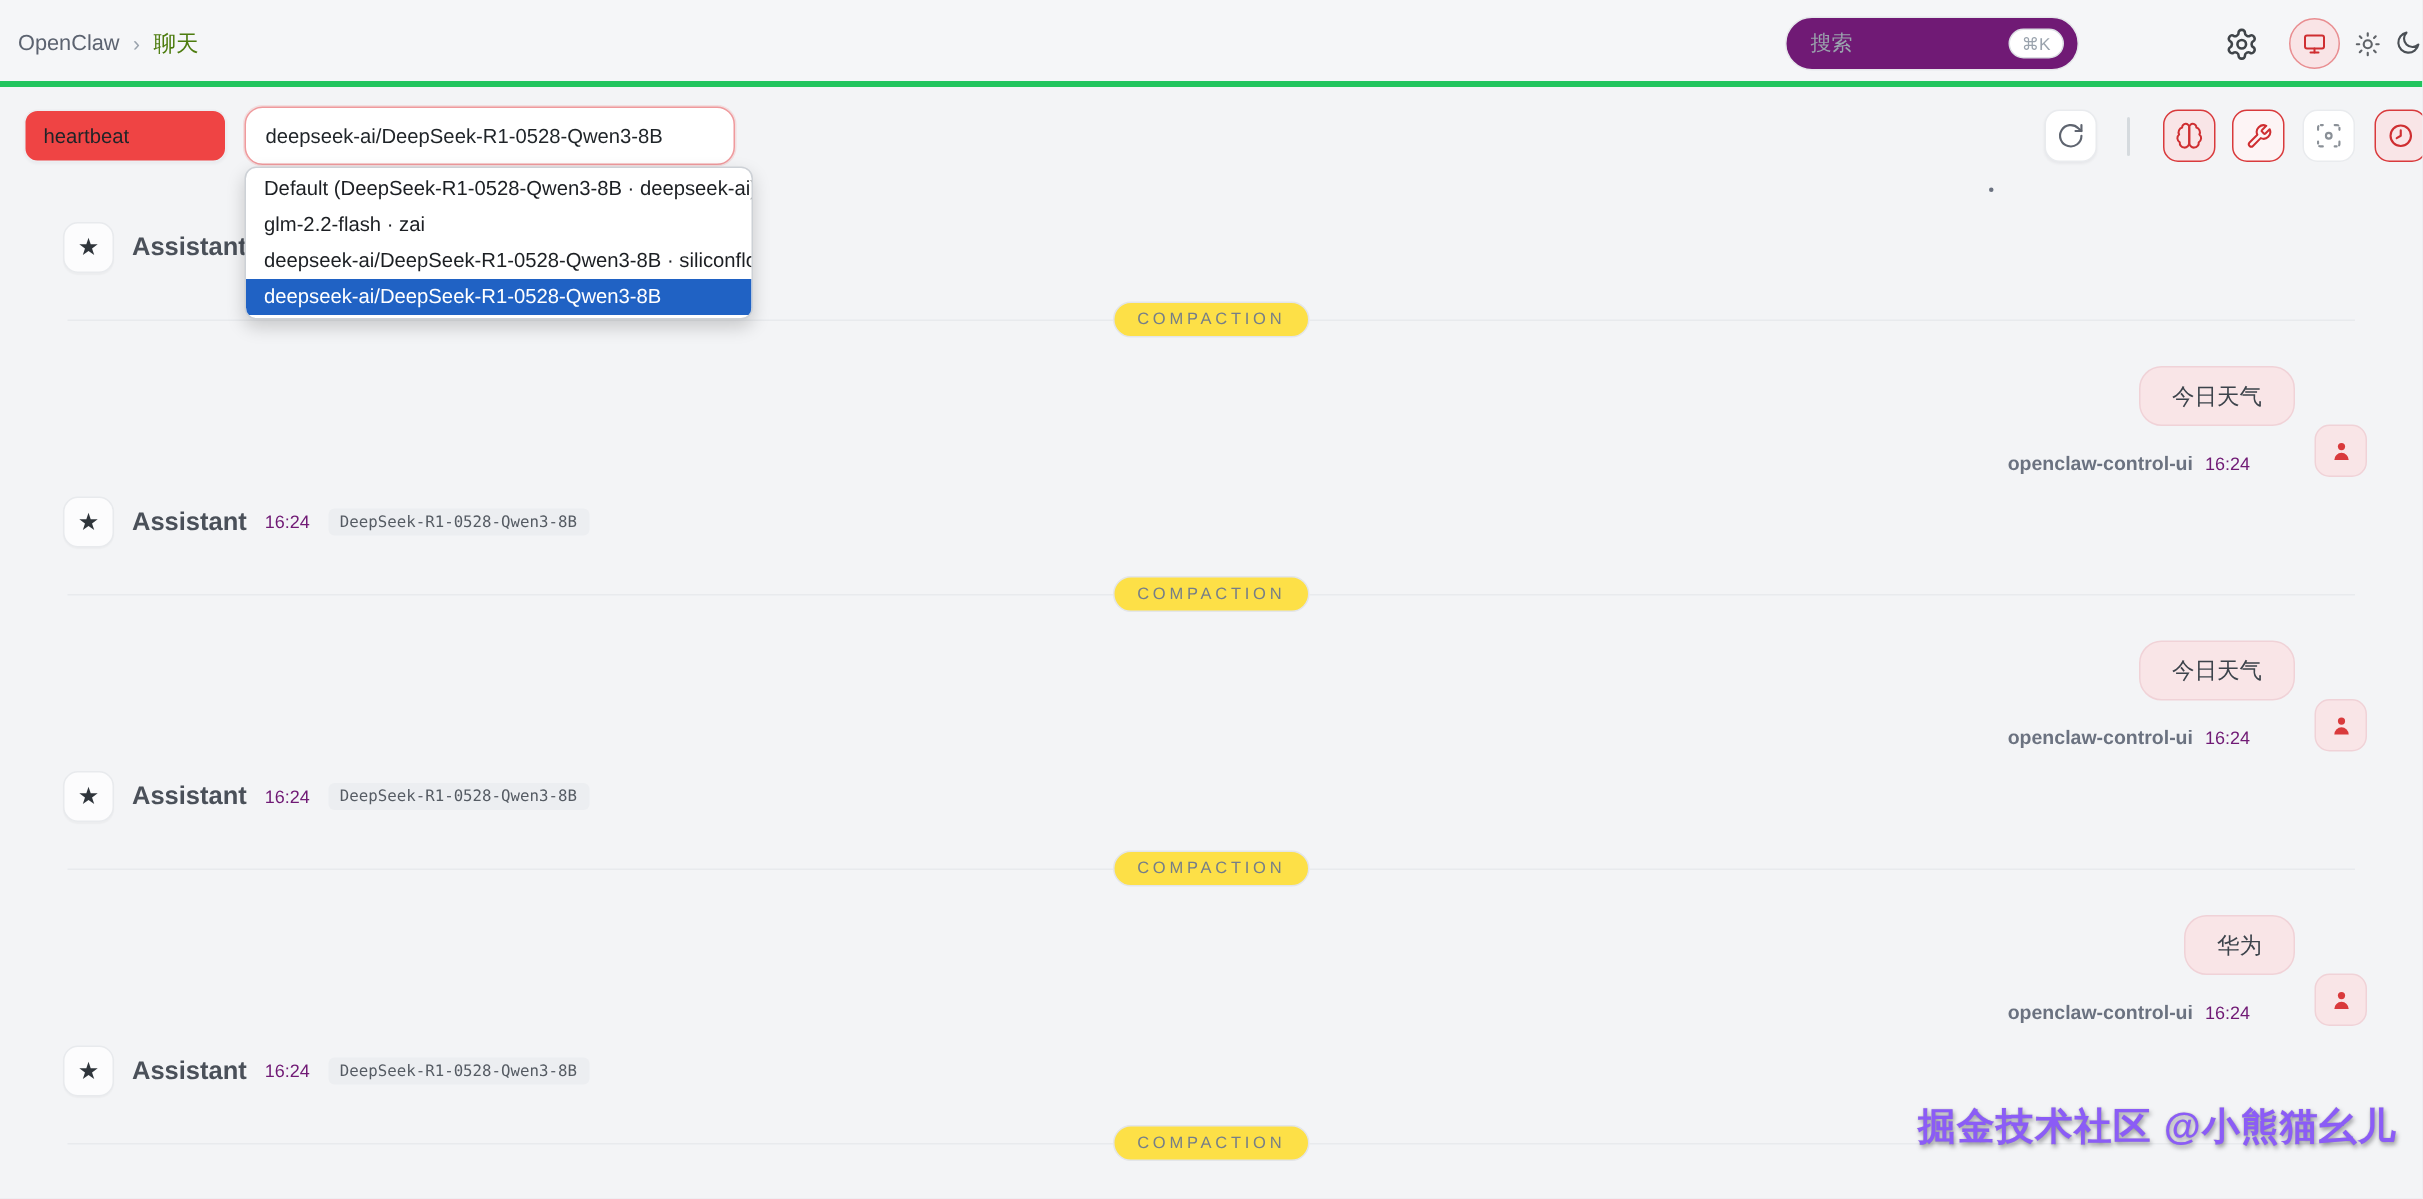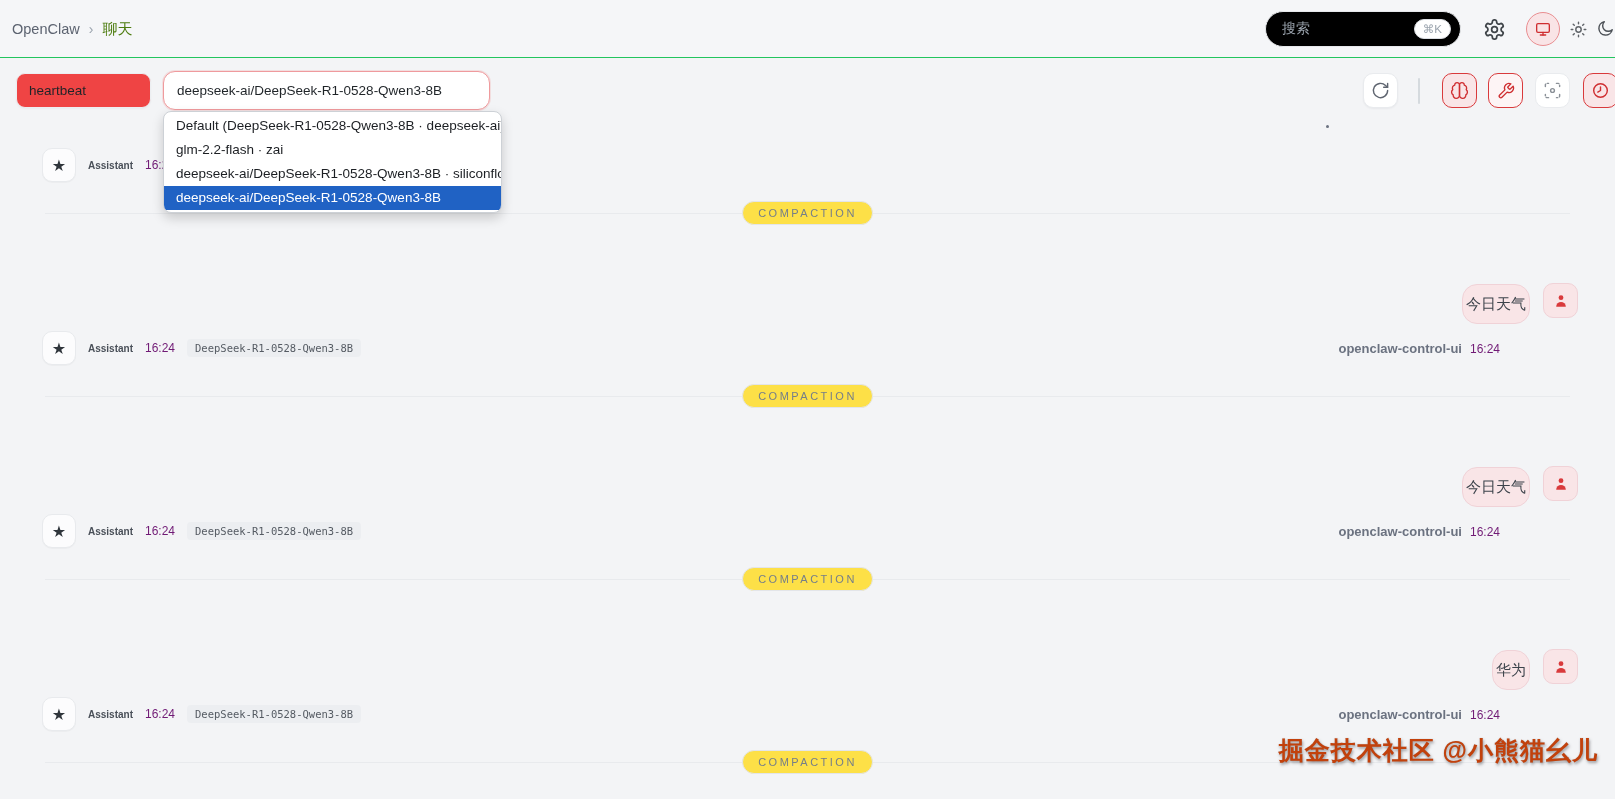--- a/index.html
+++ b/index.html
@@ -5,29 +5,29 @@
   * { box-sizing: border-box; margin: 0; padding: 0; }
   html,body { background:#e9eaee; }
   .page {
     position: relative; width: 1615px; height: 799px;
     background: #f3f4f6; overflow: hidden;
     font-family: "Liberation Sans", sans-serif;
   }
   
   .header {
     position:absolute; top:0; left:0; right:0; height:58px;
-    background:#f5f6f8; border-bottom:1px solid #22c55e;
+    background:#f5f6f8; border-bottom:4px solid #22c55e;
   }
   .crumbs { position:absolute; left:12px; top:0; height:58px; display:flex; align-items:center; gap:9px; }
   .crumb-app { font-size:14.5px; color:#5c6370; }
   .crumb-sep { font-size:14px; color:#9aa3ad; }
   .crumb-page { font-size:15px; font-weight:normal; color:#4d7c0f; }
   .search {
-    position:absolute; left:1265px; top:11px; width:196px; height:36px;
-    background:#000000; border:1px solid #e6e8eb; border-radius:18px;
+    position:absolute; left:1190px; top:11px; width:196px; height:36px;
+    background:#701a75; border:1px solid #e6e8eb; border-radius:18px;
     display:flex; align-items:center; padding:0 9px 0 16px;
   }
   .search-ph { flex:1; font-size:14px; color:#9aa3ad; }
   .search-kbd {
     font-size:11.5px; color:#9aa3ad; border:1px solid #dcdfe4; border-radius:10px;
     padding:2px 8px; background:#fff;
   }
   .hicon { position:absolute; display:flex; align-items:center; justify-content:center; color:#3f4449; }
   .theme-circle {
     position:absolute; left:1526px; top:12px; width:34px; height:34px; border-radius:50%;
@@ -63,52 +63,52 @@
   .tbtn.gray { background:#fff; border:1px solid #e9ebee; color:#8a9097; }
   .tb-divider { position:absolute; left:1418px; top:78px; width:2px; height:26px; background:#d5dade; border-radius:1px; }
   .mini-dot { position:absolute; left:1326px; top:125px; width:3px; height:3px; border-radius:50%; background:#6b7280; }
   
   .arow { position:absolute; left:42px; height:34px; display:flex; align-items:center; gap:12px; }
   .star-btn {
     width:34px; height:34px; border-radius:10px; background:#fcfcfd; border:1px solid #e8eaed;
     display:flex; align-items:center; justify-content:center; color:#2f353b; font-size:16px;
     box-shadow:0 1px 1px rgba(0,0,0,.03);
   }
-  .sender { font-size:10px; font-weight:bold; color:#4a5059; }
+  .sender { font-size:17px; font-weight:bold; color:#4a5059; }
   .time { font-size:12px; color:#701a75; }
   .badge {
     font-family:"DejaVu Sans Mono", monospace; font-size:10.5px; color:#555b63;
     background:#eceef1; border-radius:4px; padding:3px 8px; white-space:nowrap;
   }
   
   .compaction { position:absolute; left:45px; right:45px; height:24px; display:flex; align-items:center; }
   .comp-line { flex:1; height:1px; background:#e8eaed; }
   .comp-pill {
     height:24px; line-height:22px; padding:0 15px; border:1px solid #e3e5e9; background:#fde047;
     border-radius:12px; color:#757e89; font-size:11px; letter-spacing:2.5px; white-space:nowrap;
   }
   
   .ugroup { position:absolute; right:37px; display:flex; align-items:flex-start; gap:13px; }
   .ucol { display:flex; flex-direction:column; align-items:flex-end; }
   .bubble {
-    height:40px; display:flex; align-items:center; padding:0 3px;
+    height:40px; display:flex; align-items:center; padding:0 21px;
     background:#f9e5e7; border:1px solid #f0d2d7; border-radius:15px;
-    font-size:15px; color:#3c434b; white-space:nowrap;margin-top:40px;
+    font-size:15px; color:#3c434b; white-space:nowrap;
   }
   .ulabel { margin-top:17px; margin-right:30px; display:flex; gap:8px; align-items:baseline; }
   .ulabel .sender { font-size:13px; color:#6b7280; }
   .uavatar {
     width:35px; height:35px; border-radius:10px; margin-top:39px;
     background:#f9e5e7; border:1px solid #f0d2d7; color:#d93a3c;
     display:flex; align-items:center; justify-content:center;
   }
   
   .watermark {
     position:absolute; right:17px; top:734px; font-size:25px; font-weight:bold;
-    color:#c2410c; letter-spacing:1px;
+    color:#8b5cf6; letter-spacing:1px;
     text-shadow:1px 2px 3px rgba(70,70,75,.5), 0 0 1px rgba(120,120,125,.4);
   }
   svg { display:block; }
 </style>
 </head>
 <body>
 
 <div class="page">
 
   <div class="header">

